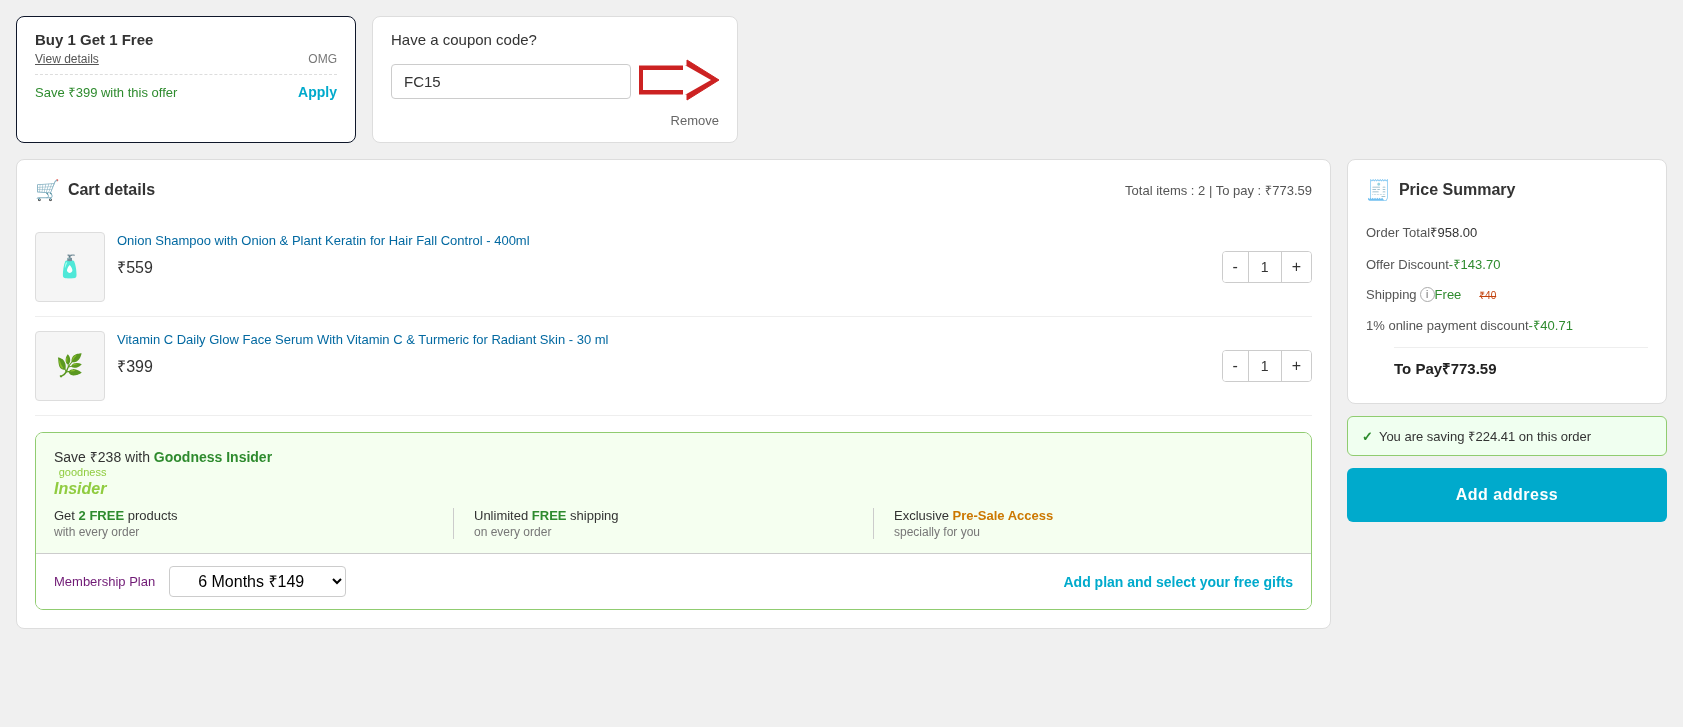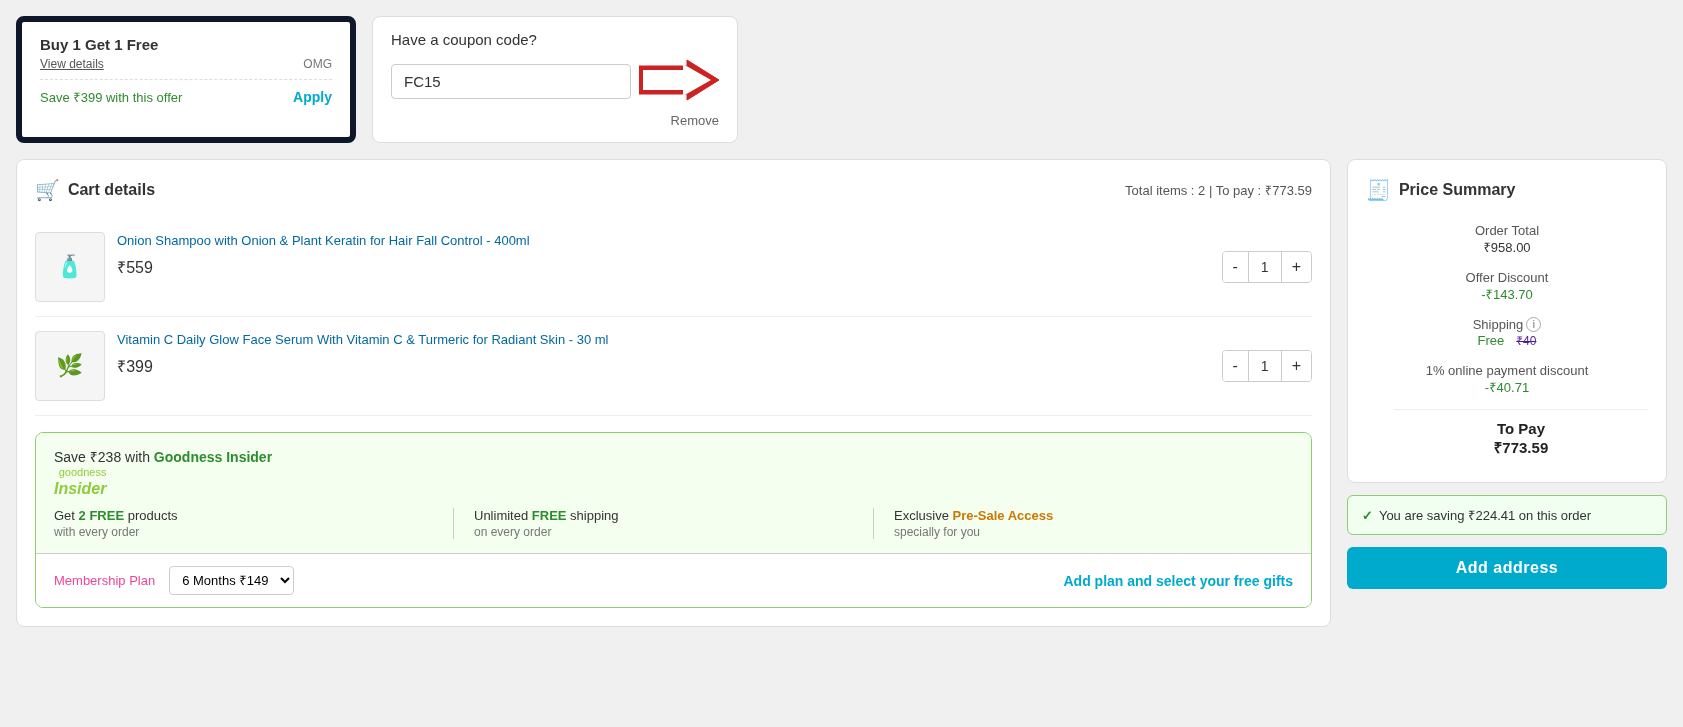--- a/index.html
+++ b/index.html
@@ -18,21 +18,21 @@
       flex-direction: column;
       gap: 16px;
     }
     
     .top-offers {
       display: flex;
       gap: 16px;
     }
     .offer-card {
       background: #fff;
-      border: 6px solid #0f172a;
+      border: 1px solid #0f172a;
       border-radius: 8px;
       padding: 14px 18px;
       min-width: 340px;
     }
     .offer-title {
       font-weight: bold;
       font-size: 15px;
       margin-bottom: 4px;
     }
     .offer-sub-row {
@@ -256,27 +256,27 @@
     .insider-footer {
       background: #fff;
       border-top: 1px solid #ccc;
       padding: 12px 18px;
       display: flex;
       justify-content: space-between;
       align-items: center;
     }
     .membership-label {
       font-size: 13px;
-      color: #ec4899;
+      color: #701a75;
     }
     .membership-select {
       border: 1px solid #ccc;
       border-radius: 4px;
-      padding: 5px 8px;
-      font-size: 13px;
+      padding: 5px 24px;
+      font-size: 16px;
       background: #fff;
       cursor: pointer;
       margin-left: 8px;
     }
     .add-plan-link {
       color: #00aacc;
       font-weight: bold;
       font-size: 14px;
       cursor: pointer;
       text-decoration: none;
@@ -303,35 +303,34 @@
       font-weight: bold;
       margin-bottom: 14px;
     }
     .price-row {
       display: flex;
       justify-content: flex-start;
       align-items: center;
       padding: 7px 0;
       font-size: 13px;
       color: #555;
-      flex-direction: column;
     }
     .price-row.total-row {
       font-weight: bold;
       font-size: 15px;
       color: #222;
       border-top: 1px solid #eee;
       margin-top: 6px;
       padding-top: 10px;
       margin-left: 28px;
     }
     .price-value { color: #333; }
     .price-value.discount { color: #2e8b2e; }
     .price-value.free { color: #2e8b2e; }
-    .price-value.strikethrough { text-decoration: line-through; color: #4c1d95; font-size: 12px; margin-left: 8px; }
+    .price-value.strikethrough { text-decoration: line-through; color: #c2410c; font-size: 10px; margin-left: 14px; }
     .shipping-row-values { display: flex; align-items: center; gap: 4px; }
     .info-icon {
       display: inline-flex;
       width: 15px;
       height: 15px;
       border: 1px solid #aaa;
       border-radius: 50%;
       align-items: center;
       justify-content: center;
       font-size: 10px;
@@ -352,21 +351,21 @@
     }
     .check-icon {
       color: #2e8b2e;
       font-weight: bold;
     }
     .add-address-btn {
       background: #00aacc;
       color: #fff;
       border: none;
       border-radius: 6px;
-      padding: 12px;
+      padding: 18px;
       font-size: 16px;
       font-weight: bold;
       width: 100%;
       cursor: pointer;
       letter-spacing: 0.5px;
     }
 
     
     .red-arrow {
       display: inline-block;

